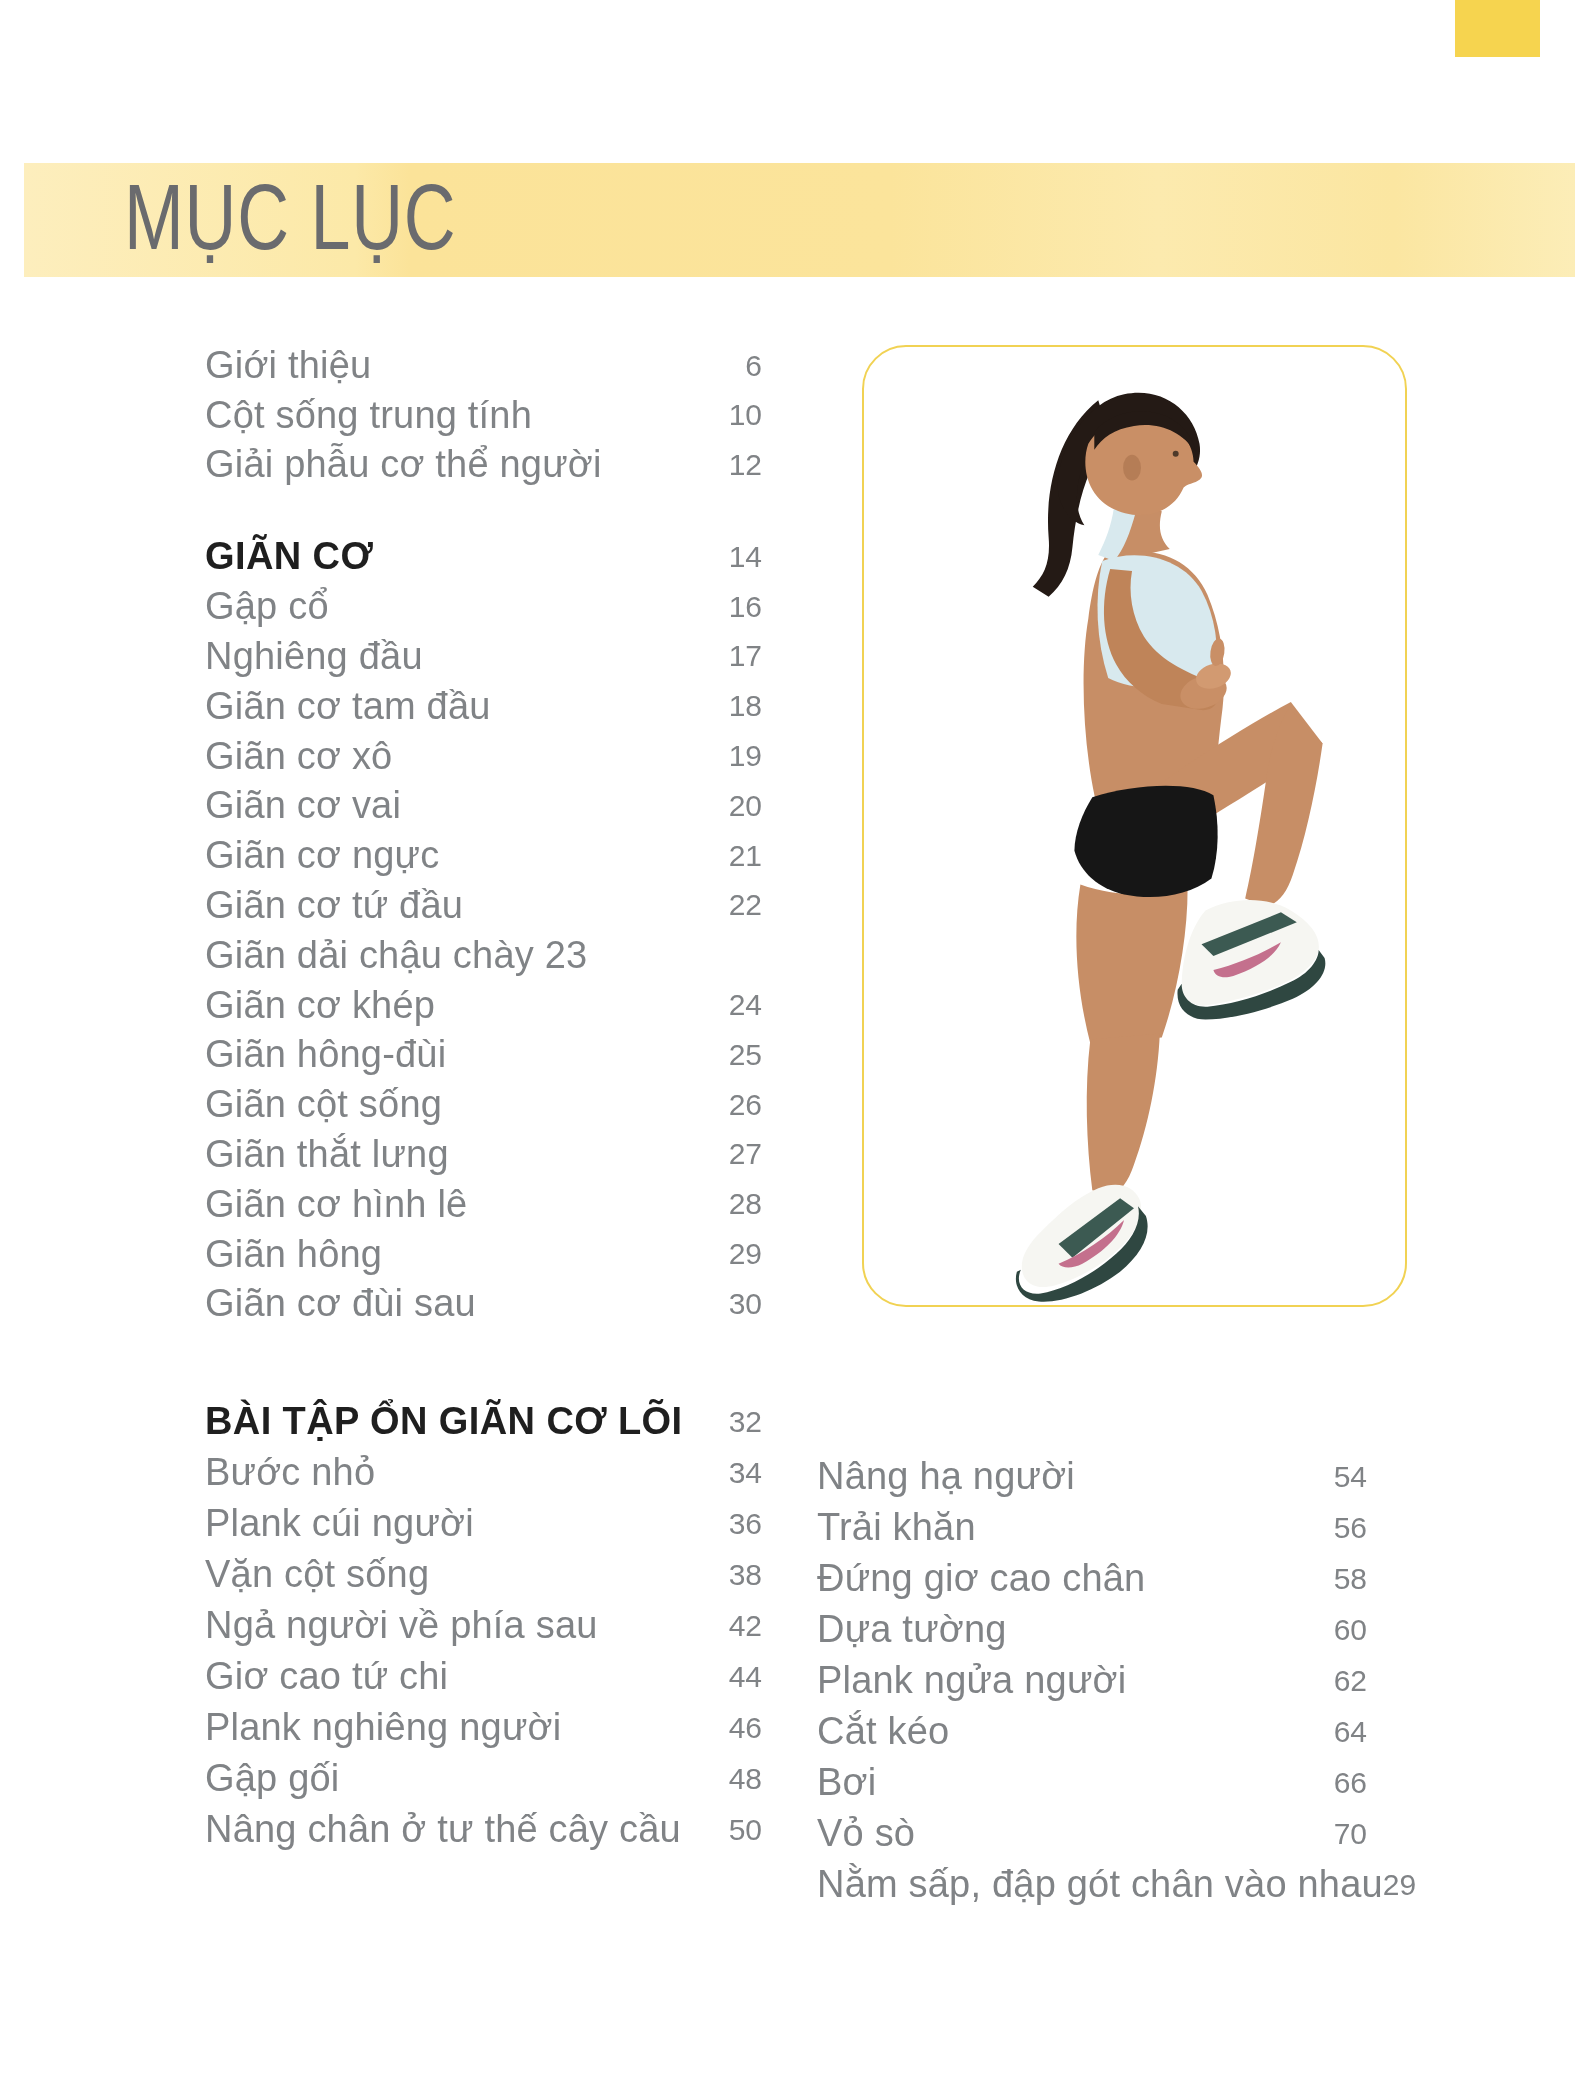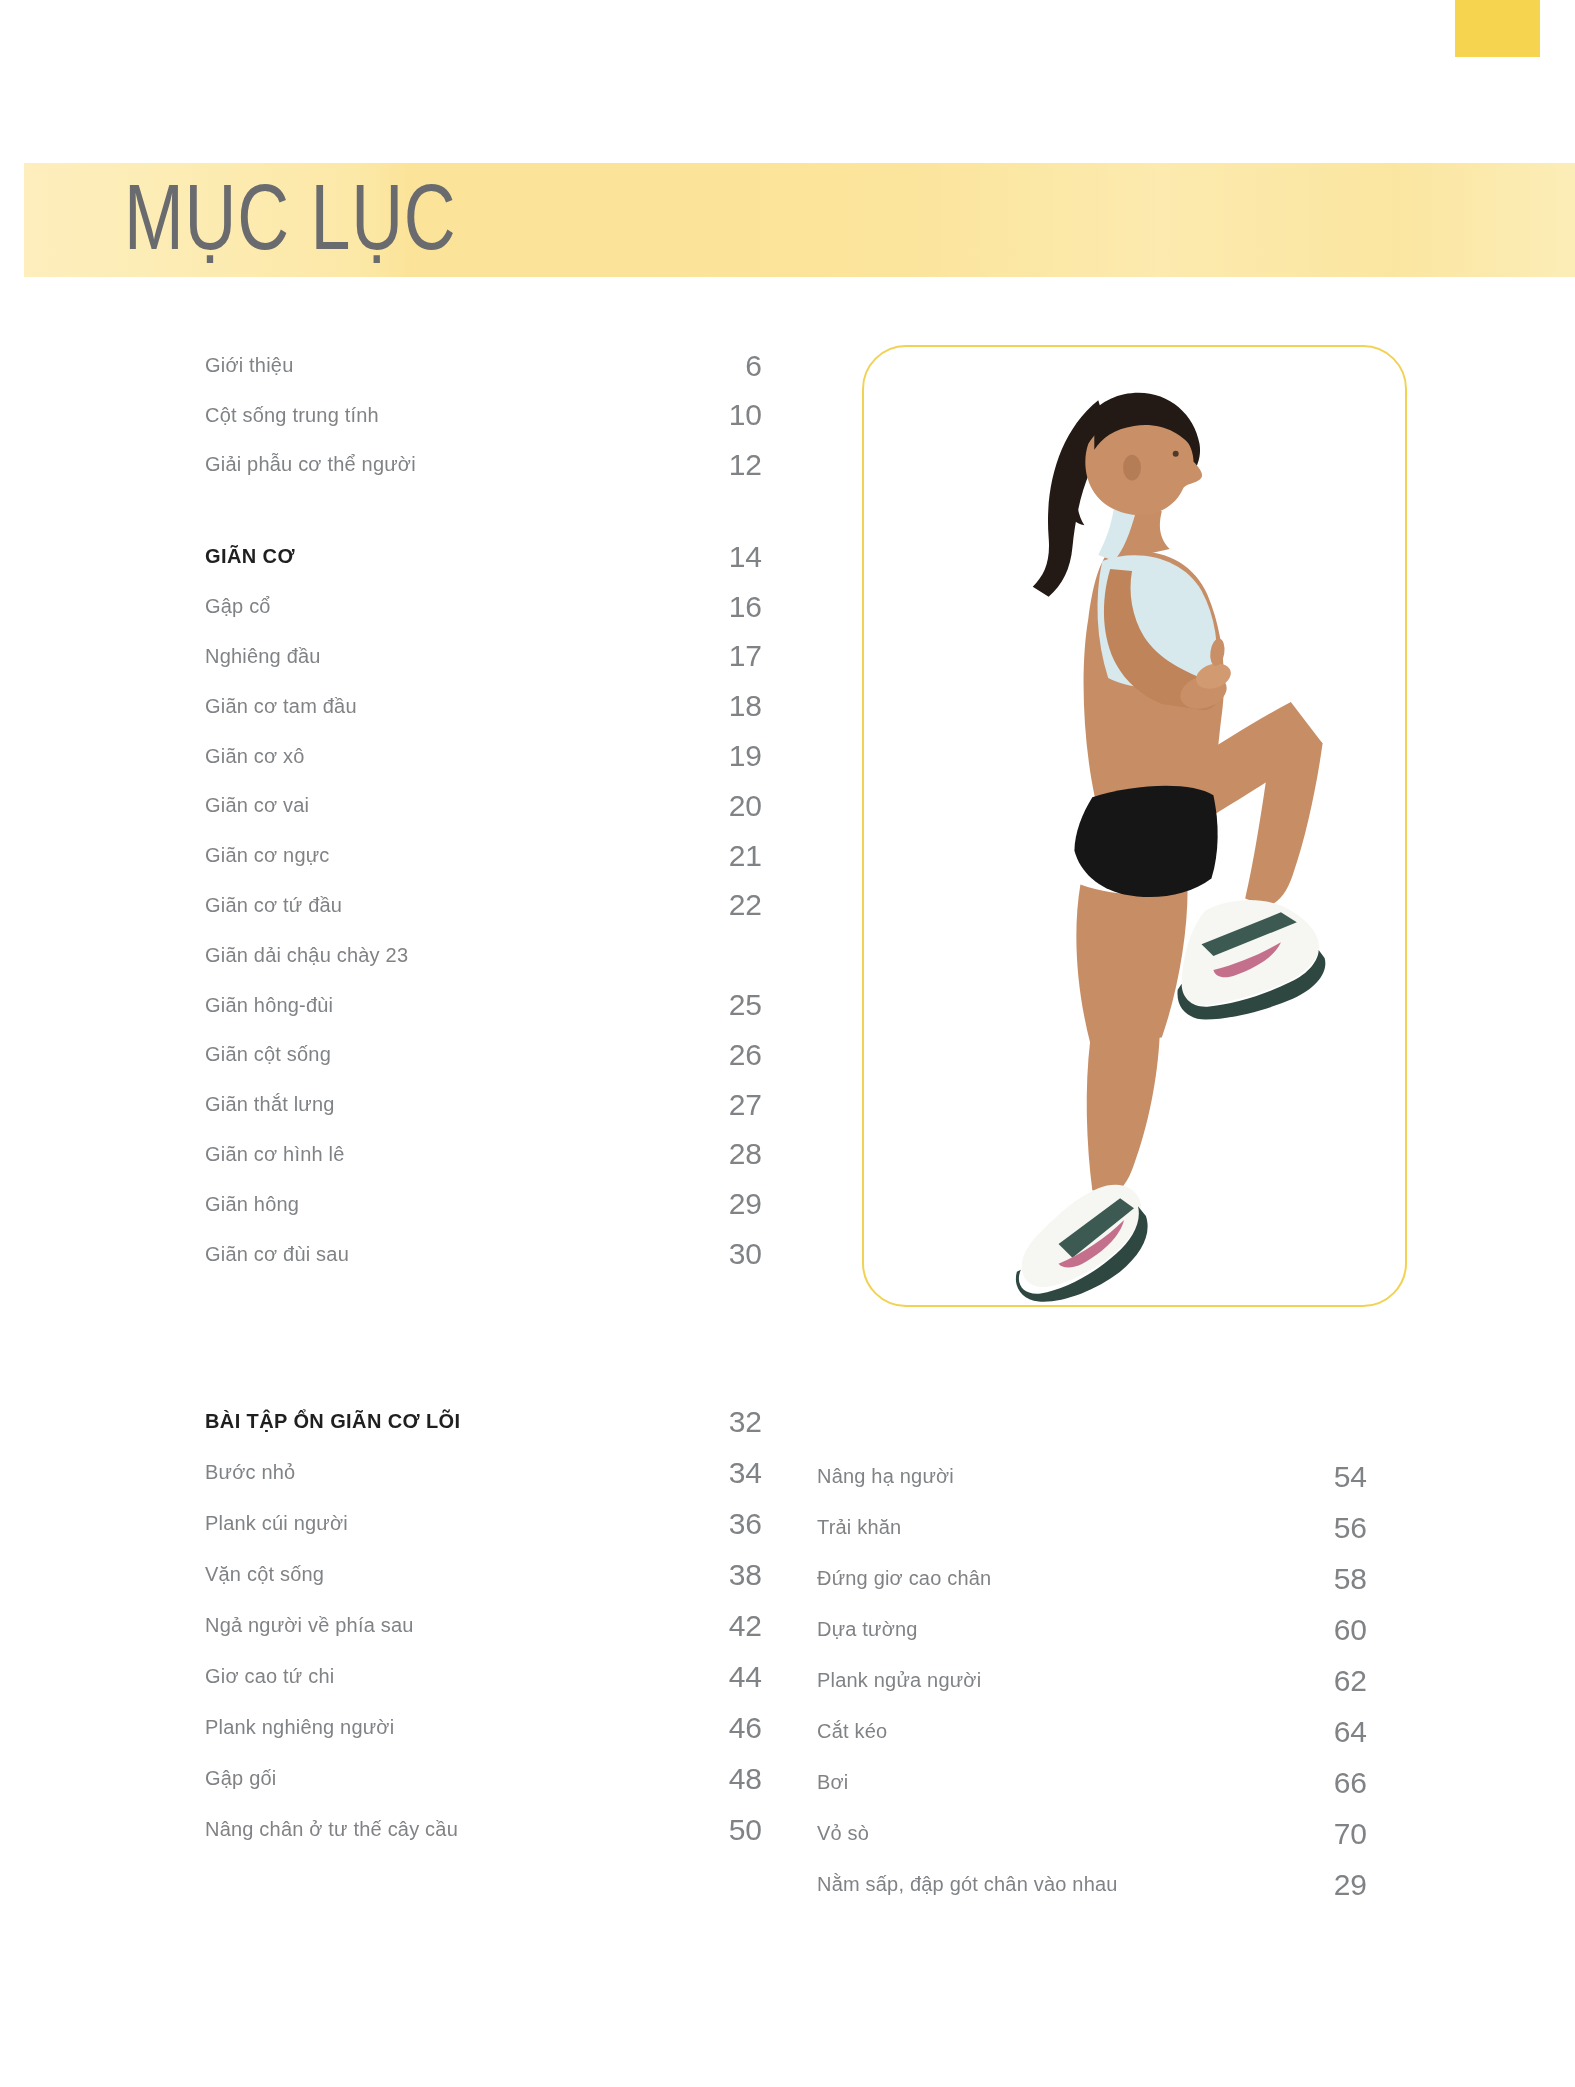--- a/index.html
+++ b/index.html
@@ -33,21 +33,21 @@
     letter-spacing:1px;transform:scaleX(.78);transform-origin:0 0;white-space:nowrap;
   }
   
   .toc-col-left{position:absolute;left:205px;top:0;width:557px}
   .toc-group{position:absolute;left:0;width:100%}
   .toc-group-0{top:341px;--rowh:49.5px}
   .toc-group-1{top:532px;--rowh:49.8px}
   .toc-group-2{top:1396px;--rowh:51px}
   .toc-col-right{position:absolute;left:817px;top:1451px;width:550px;--rowh:51px}
   .toc-row{display:flex;justify-content:space-between;align-items:center;height:var(--rowh,50px)}
-  .toc-label{font-size:20px;color:var(--text-gray);letter-spacing:.2px;white-space:nowrap}
+  .toc-label{font-size:38px;color:var(--text-gray);letter-spacing:.2px;white-space:nowrap}
   .toc-page{font-size:30px;color:var(--text-gray)}
   .toc-row.is-heading .toc-label{color:var(--heading-dark);font-weight:700;letter-spacing:.4px}
   
   .photo-box{
     position:absolute;left:862px;top:345px;width:545px;height:962px;margin:0;
     border:2px solid var(--box-border);border-radius:44px;overflow:hidden;background:#fff;
   }
   .photo-box svg{display:block;width:100%;height:100%}
 </style>
 </head>
@@ -107,20 +107,24 @@
             <span class="toc-label">Giãn cơ ngực</span>
             <span class="toc-page">21</span>
           </div>
           <div class="toc-row">
             <span class="toc-label">Giãn cơ tứ đầu</span>
             <span class="toc-page">22</span>
           </div>
           <div class="toc-row">
             <span class="toc-label">Giãn dải chậu chày 23</span>
             <span class="toc-page"></span>
+          </div>
+          <div class="toc-row">
+            <span class="toc-label">Giãn cơ khép</span>
+            <span class="toc-page">24</span>
           </div>
           <div class="toc-row">
             <span class="toc-label">Giãn hông-đùi</span>
             <span class="toc-page">25</span>
           </div>
           <div class="toc-row">
             <span class="toc-label">Giãn cột sống</span>
             <span class="toc-page">26</span>
           </div>
           <div class="toc-row">

